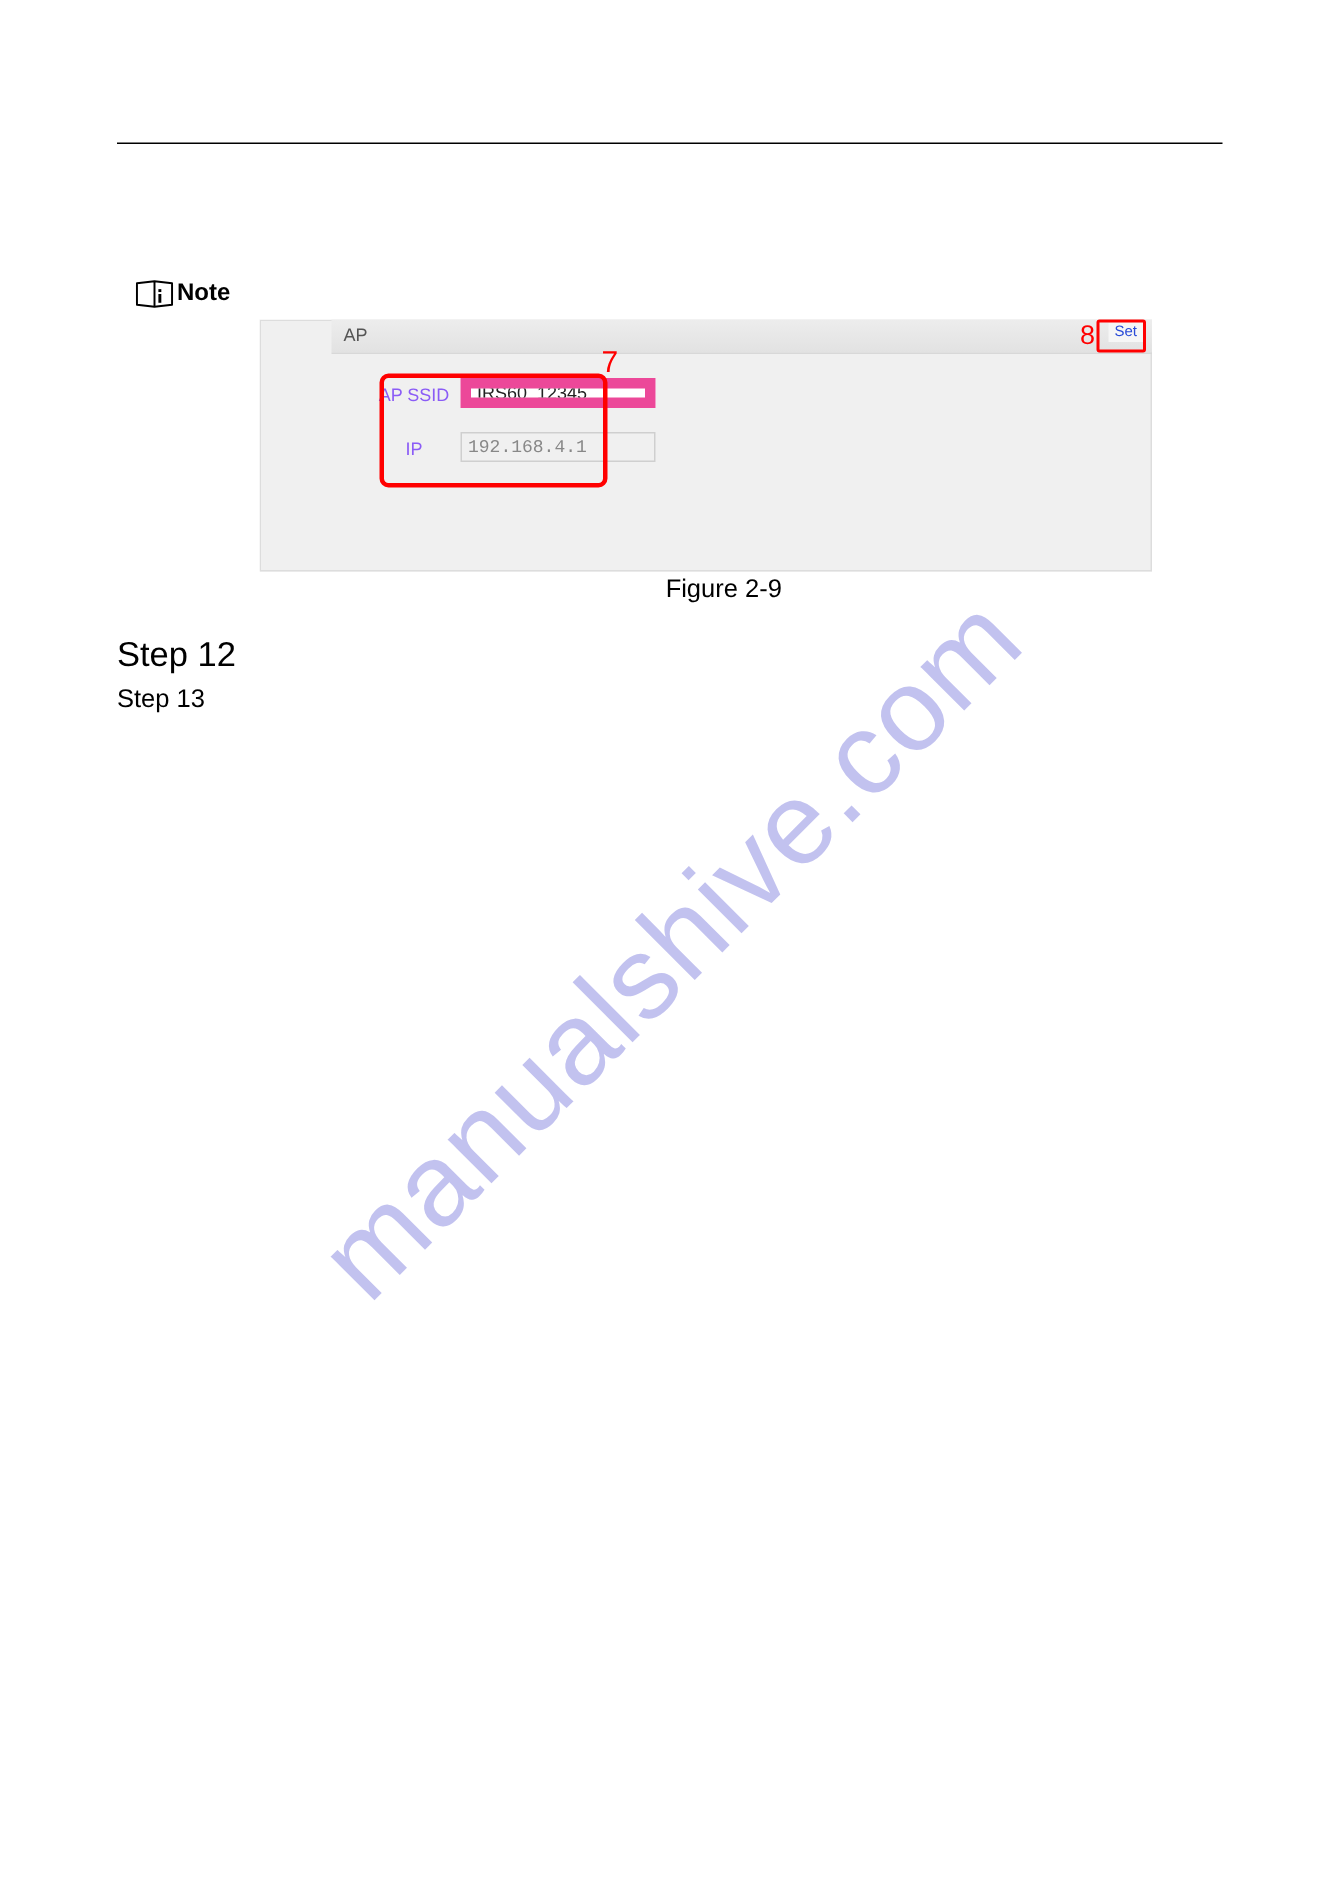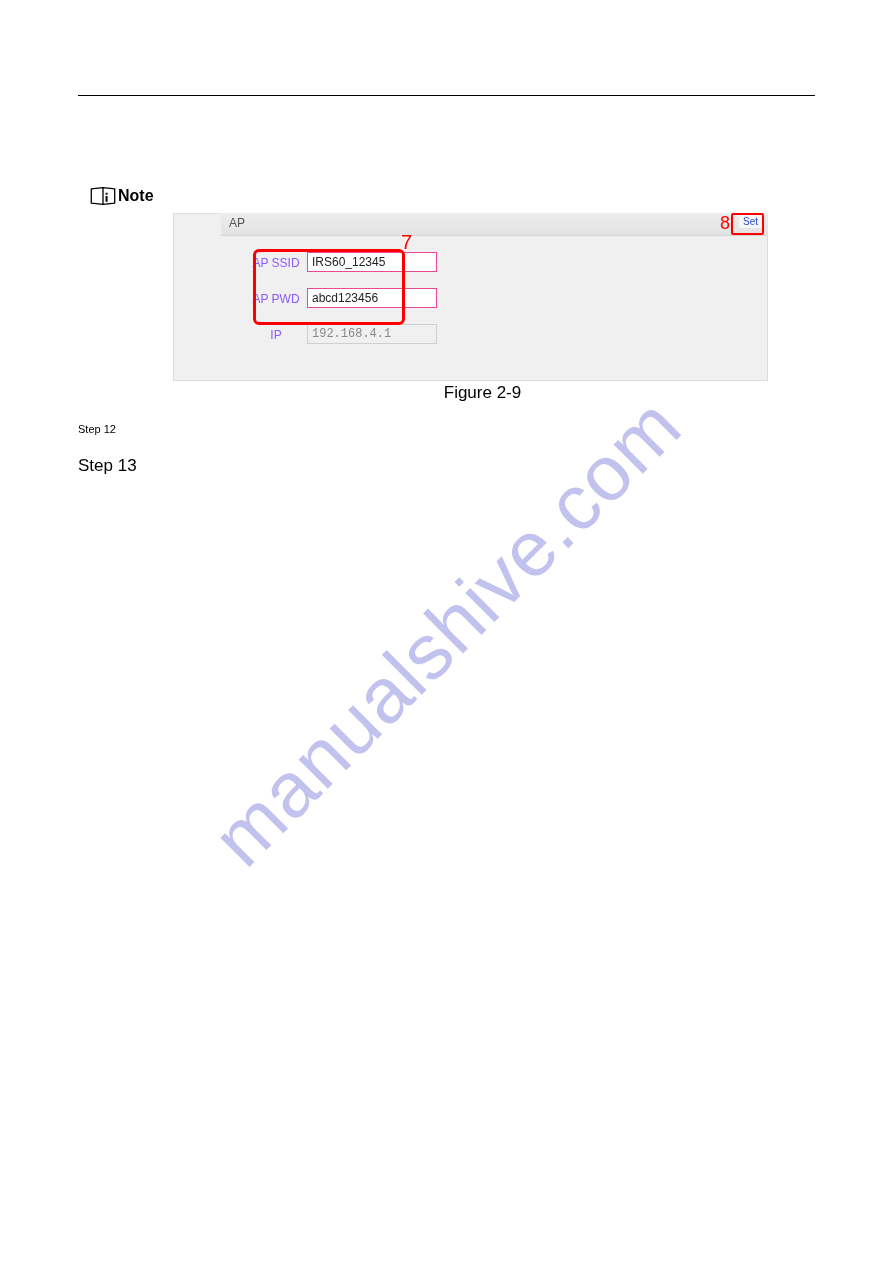--- a/index.html
+++ b/index.html
@@ -103,21 +103,21 @@
     color: #8b5cf6;
     width: 54px;
     text-align: center;
   }
   .ap-input {
     position: absolute;
     left: 86px;
     top: 4px;
     width: 130px;
     height: 20px;
-    border: 1px solid #ec4899;
+    border: 7px solid #ec4899;
     background: #ffffff;
     font-size: 12px;
     color: #222;
     padding: 0 4px;
     box-sizing: border-box;
     line-height: 18px;
   }
   .ap-input.readonly {
     background: #f0f0f0;
     color: #888;
@@ -158,21 +158,21 @@
     width: 893px;
     text-align: center;
     font-size: 17px;
     color: #000;
     margin-left: 36px;
   }
   .step12 {
     position: absolute;
     left: 78px;
     top: 423px;
-    font-size: 11px;
+    font-size: 23px;
   }
   .step13 {
     position: absolute;
     left: 78px;
     top: 456px;
     font-size: 17px;
     text-align: right;
   }
 
   
@@ -216,24 +216,20 @@
       <span class="ann-8">8</span>
     </div>
     <span class="ann-7">7</span>
 
     <div class="ap-body">
       <div class="ap-row">
         <span class="ap-row-label">AP SSID</span>
         <input class="ap-input" type="text" value="IRS60_12345" style="">
       </div>
       <div class="ap-row">
-        <span class="ap-row-label">AP PWD</span>
-        <input class="ap-input" type="text" value="abcd123456" style="">
-      </div>
-      <div class="ap-row">
         <span class="ap-row-label">IP</span>
         <input class="ap-input readonly" type="text" readonly="" value="192.168.4.1" style="">
       </div>
     </div>
 
     <div class="hl-7"></div>
   </div>
 
   <div class="figure-caption">Figure 2-9</div>
 

